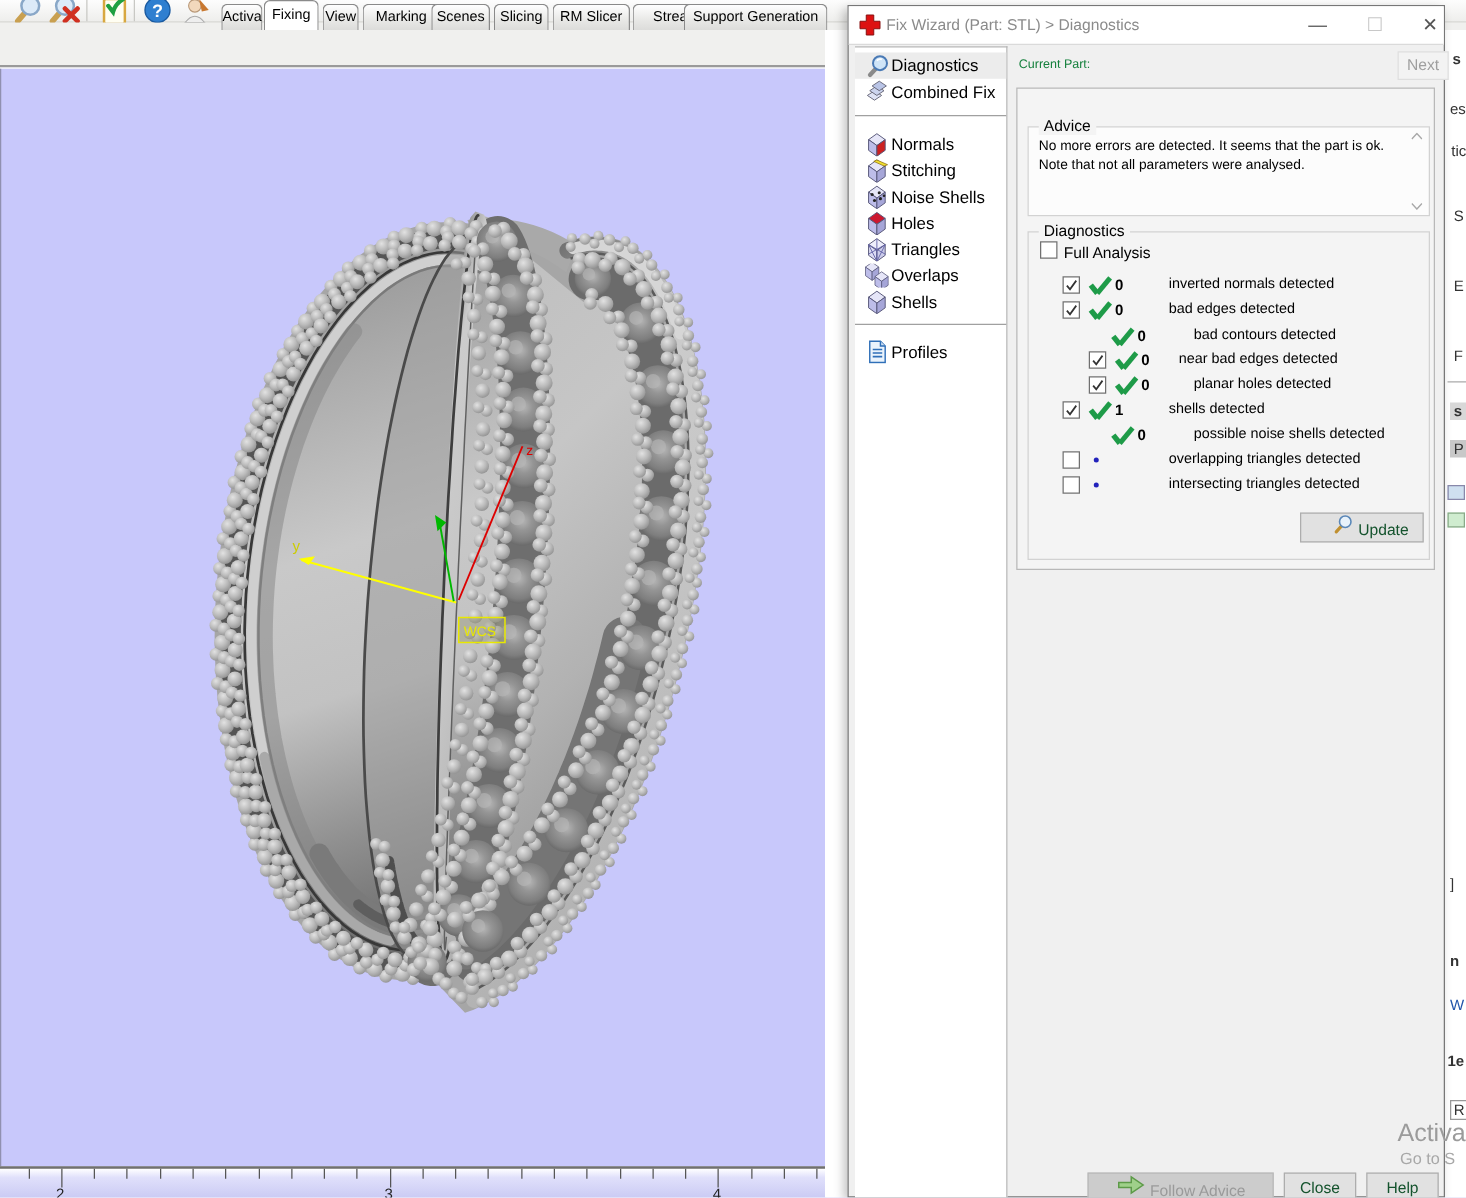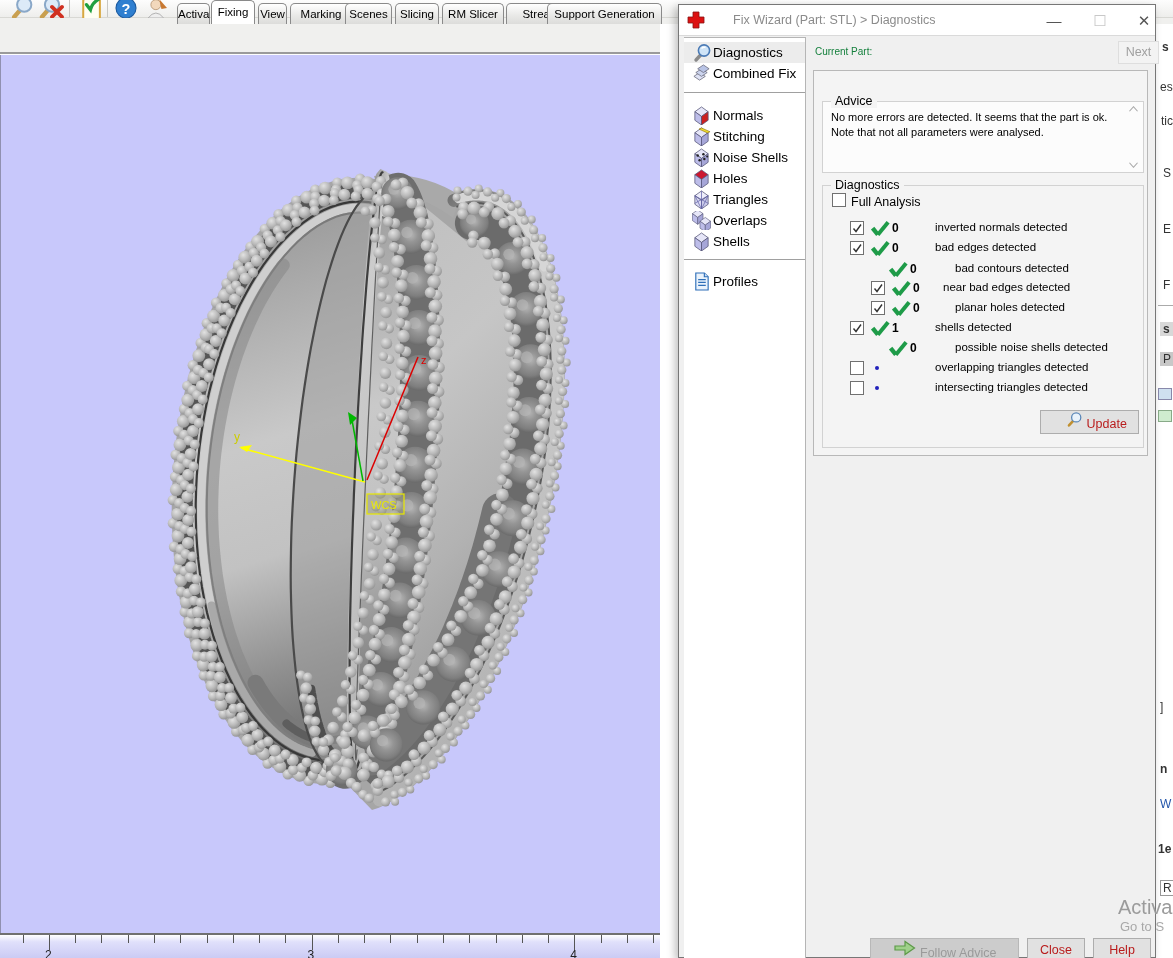--- a/index.html
+++ b/index.html
@@ -17,21 +17,21 @@
 #ruler { position:absolute; left:0; top:933px; width:661px; height:25px; background:linear-gradient(#ffffff, #e0e0fb 30%, #cbcbf4); border-top:2px solid #707070; }
 .tick { position:absolute; top:0; width:1px; background:#555; }
 .tnum { position:absolute; top:13px; font-size:12px; color:#222; }
 #rightstrip { position:absolute; left:660px; top:24px; width:513px; height:934px; background:#ffffff; }
 
 #frags { position:absolute; left:0; top:0; width:1173px; height:958px; z-index:40; pointer-events:none; }
 .fr { position:absolute; font-size:12px; color:#333; }
 
 #dlg { position:absolute; left:678px; top:4px; width:478px; height:954px; background:#f0f0f0; border:1px solid #777777; box-shadow:-3px 3px 8px rgba(0,0,0,0.25); }
 #dtitle { position:absolute; left:0; top:0; width:100%; height:31px; background:#ffffff; }
-#dtitle .txt { position:absolute; left:30px; top:8px; font-size:12.5px; color:#8b8b8b;margin-left:24px; }
+#dtitle .txt { position:absolute; left:30px; top:8px; font-size:12.5px; color:#8b8b8b; }
 #dtitle .cross { position:absolute; left:8px; top:6px; }
 .wbtn { position:absolute; top:0; width:34px; height:31px; color:#555; text-align:center; line-height:31px; font-size:15px; }
 
 #nav { position:absolute; left:5px; top:32px; width:122px; height:921px; background:#ffffff; border-right:1px solid #b5b5b5; border-top:1px solid #b5b5b5; }
 .nitem { position:absolute; left:0; width:100%; height:21px; }
 .nitem .nic { position:absolute; left:8px; top:1px; }
 .nitem .ntx { position:absolute; left:29px; top:3px; font-size:13.5px; color:#000; white-space:nowrap; }
 .nitem.sel { background:#ececec; }
 .nsep { position:absolute; left:0; width:100%; height:1px; background:#a0a0a0; }
 
@@ -40,21 +40,21 @@
 #nextbtn { position:absolute; left:439px; top:36px; width:41px; height:23px; background:#f3f3f3; border:1px solid #dedede; color:#9f9f9f; font-size:12.5px; text-align:center; line-height:21px; }
 
 #cpanel { position:absolute; left:134px; top:65px; width:335px; height:386px; background:#f4f4f4; border:1px solid #b8b8b8; }
 .gbox { position:absolute; border:1px solid #d2d2d2; }
 .gbox .glab { position:absolute; left:8px; top:-8px; background:#f4f4f4; padding:0 4px; font-size:12.5px; color:#000; }
 .cb { position:absolute; width:14px; height:14px; background:#ffffff; border:1px solid #707070; }
 .gck { position:absolute; }
 .num { position:absolute; font-size:12px; font-weight:bold; color:#000; }
 .rtx { position:absolute; font-size:11.5px; color:#000; }
 .bdot { position:absolute; width:4px; height:4px; border-radius:50%; background:#2222bb; }
-.btn { position:absolute; background:#e1e1e1; border:1px solid #adadad; font-size:12.5px; color:#b91c1c; text-align:center; }
+.btn { position:absolute; background:#e1e1e1; border:1px solid #adadad; font-size:12.5px; color:#14532d; text-align:center; }
 
 #wm1 { position:absolute; left:1118px; top:896px; font-size:20px; color:#9b9b9b; z-index:50; }
 #wm2 { position:absolute; left:1120px; top:919px; font-size:13px; color:#a8a8a8; z-index:50; }
 </style></head>
 <body>
 <div id="root">
   <div id="vptop"></div>
     <div id="vptop2"></div>
   <div id="vp">
     <svg width="660" height="878" viewBox="0 55 660 878" style="position:absolute;left:0;top:0">

